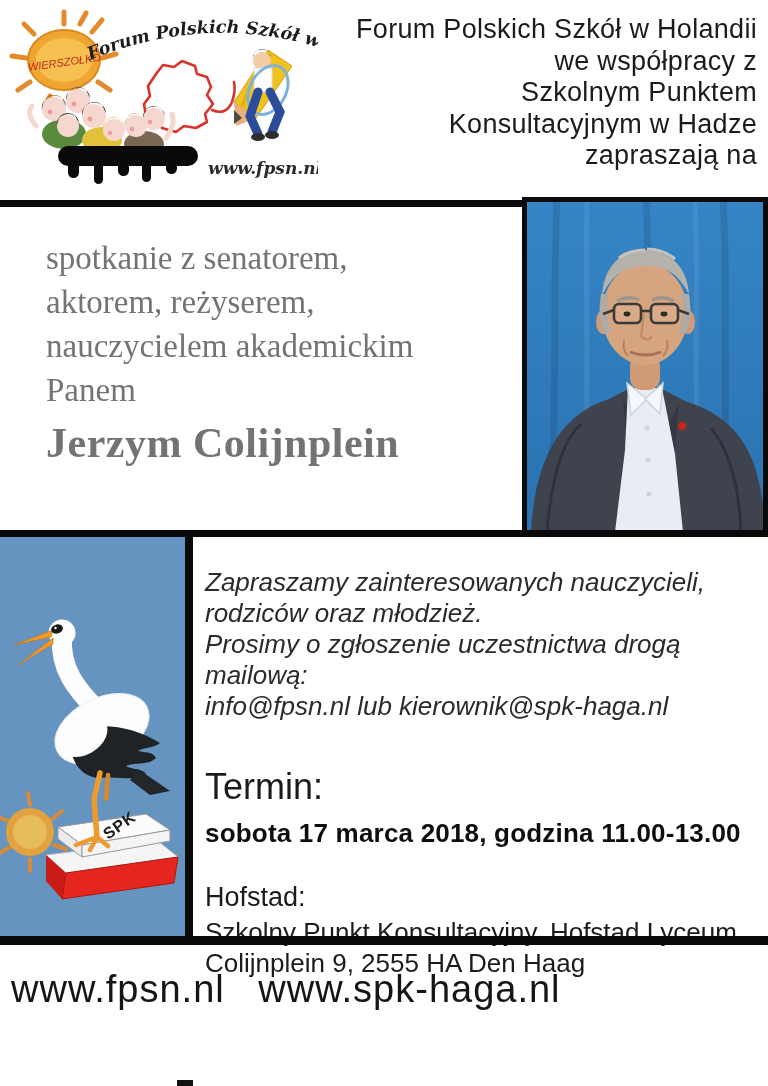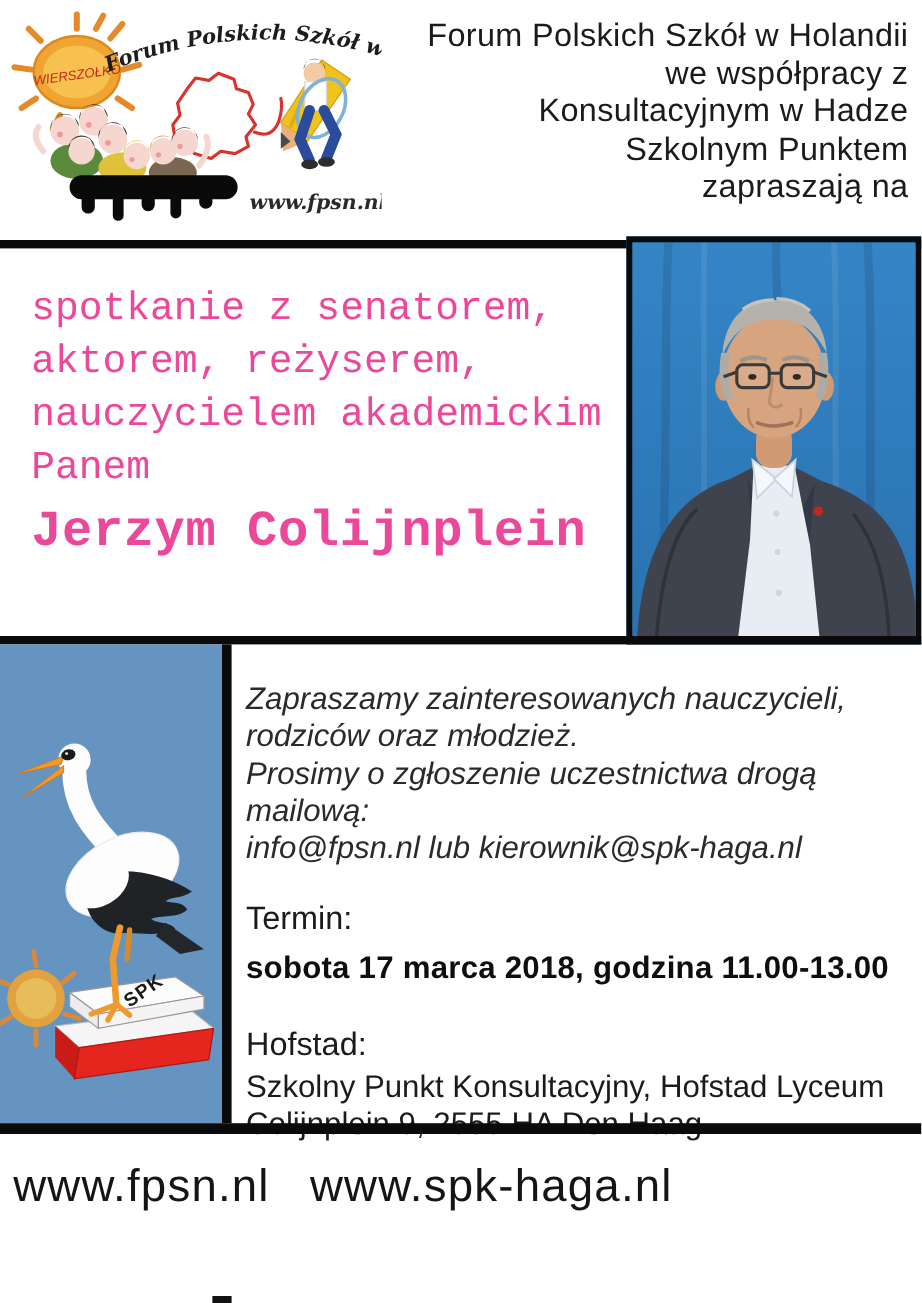--- a/index.html
+++ b/index.html
@@ -11,33 +11,33 @@
   .invite{position:absolute;right:11px;top:14px;width:450px;text-align:right;
           font-size:27px;line-height:31.5px;color:#1b1b1b;letter-spacing:.3px;}
 
   
   .rule{position:absolute;left:0;width:768px;background:#0a0a0a;}
   .rule1{top:200px;height:7px;}
   .rule2{top:530px;height:7px;}
   .rule3{top:936px;height:9px;}
 
   
-  .hero-text{position:absolute;left:26px;top:236px;width:480px;
-             font-family:Liberation Mono, monospace;
-             font-size:33px;line-height:44px;color:#ec4899;}
+  .hero-text{position:absolute;left:46px;top:236px;width:480px;
+             font-family:Liberation Serif, serif;
+             font-size:33px;line-height:44px;color:#737373;}
   .hero-name{font-size:42px;line-height:54px;font-weight:bold;margin-top:4px;letter-spacing:.5px;}
   .photo{position:absolute;left:522px;top:197px;width:236px;height:330px;
          border:5px solid #0a0a0a;background:#2f7dc0;}
 
   
   .panel{position:absolute;left:0;top:537px;width:185px;height:399px;background:#6594c1;}
   .divider{position:absolute;left:185px;top:537px;width:8px;height:399px;background:#0a0a0a;}
   .info{position:absolute;left:205px;top:537px;width:555px;}
   .intro{margin-top:30px;font-style:italic;font-size:26px;line-height:31px;color:#2a2a2a;}
-  .label{margin-top:28px;font-size:27px;color:#1b1b1b;}
+  .label{margin-top:44px;font-size:36px;color:#1b1b1b;}
   .date{margin-top:10px;font-size:26px;font-weight:bold;color:#0e0e0e;letter-spacing:.2px;}
   .label2{margin-top:33px;font-size:27px;}
   .place{font-size:26px;line-height:31px;margin-top:4px;}
 
   
   .footer{position:absolute;left:0;top:968px;width:768px;text-align:left;
           font-size:38px;letter-spacing:1px;color:#151515;}
   .footer span{margin:0 11px;}
   .speck{position:absolute;left:177px;top:1080px;width:16px;height:6px;background:#111;}
 </style>
@@ -134,22 +134,22 @@
         <rect x="136" y="152" width="9" height="24" rx="4.5"></rect>
         <rect x="160" y="152" width="11" height="16" rx="5.5"></rect>
       </g>
       <text x="202" y="168" font-size="17" font-weight="bold" font-style="italic" font-family="DejaVu Serif, Liberation Serif, serif" fill="#2a2a2a">www.fpsn.nl</text>
     </svg>
   </div>
 
   <div class="invite">
     <div>Forum Polskich Szkół w Holandii</div>
     <div>we współpracy z</div>
+    <div>Szkolnym Punktem</div>
     <div>Konsultacyjnym w Hadze</div>
-    <div>Szkolnym Punktem</div>
     <div>zapraszają na</div>
   </div>
 
   <div class="rule rule1"></div>
 
   <div class="hero-text">
     <div>spotkanie z senatorem,</div>
     <div>aktorem, reżyserem,</div>
     <div>nauczycielem akademickim</div>
     <div>Panem</div>

